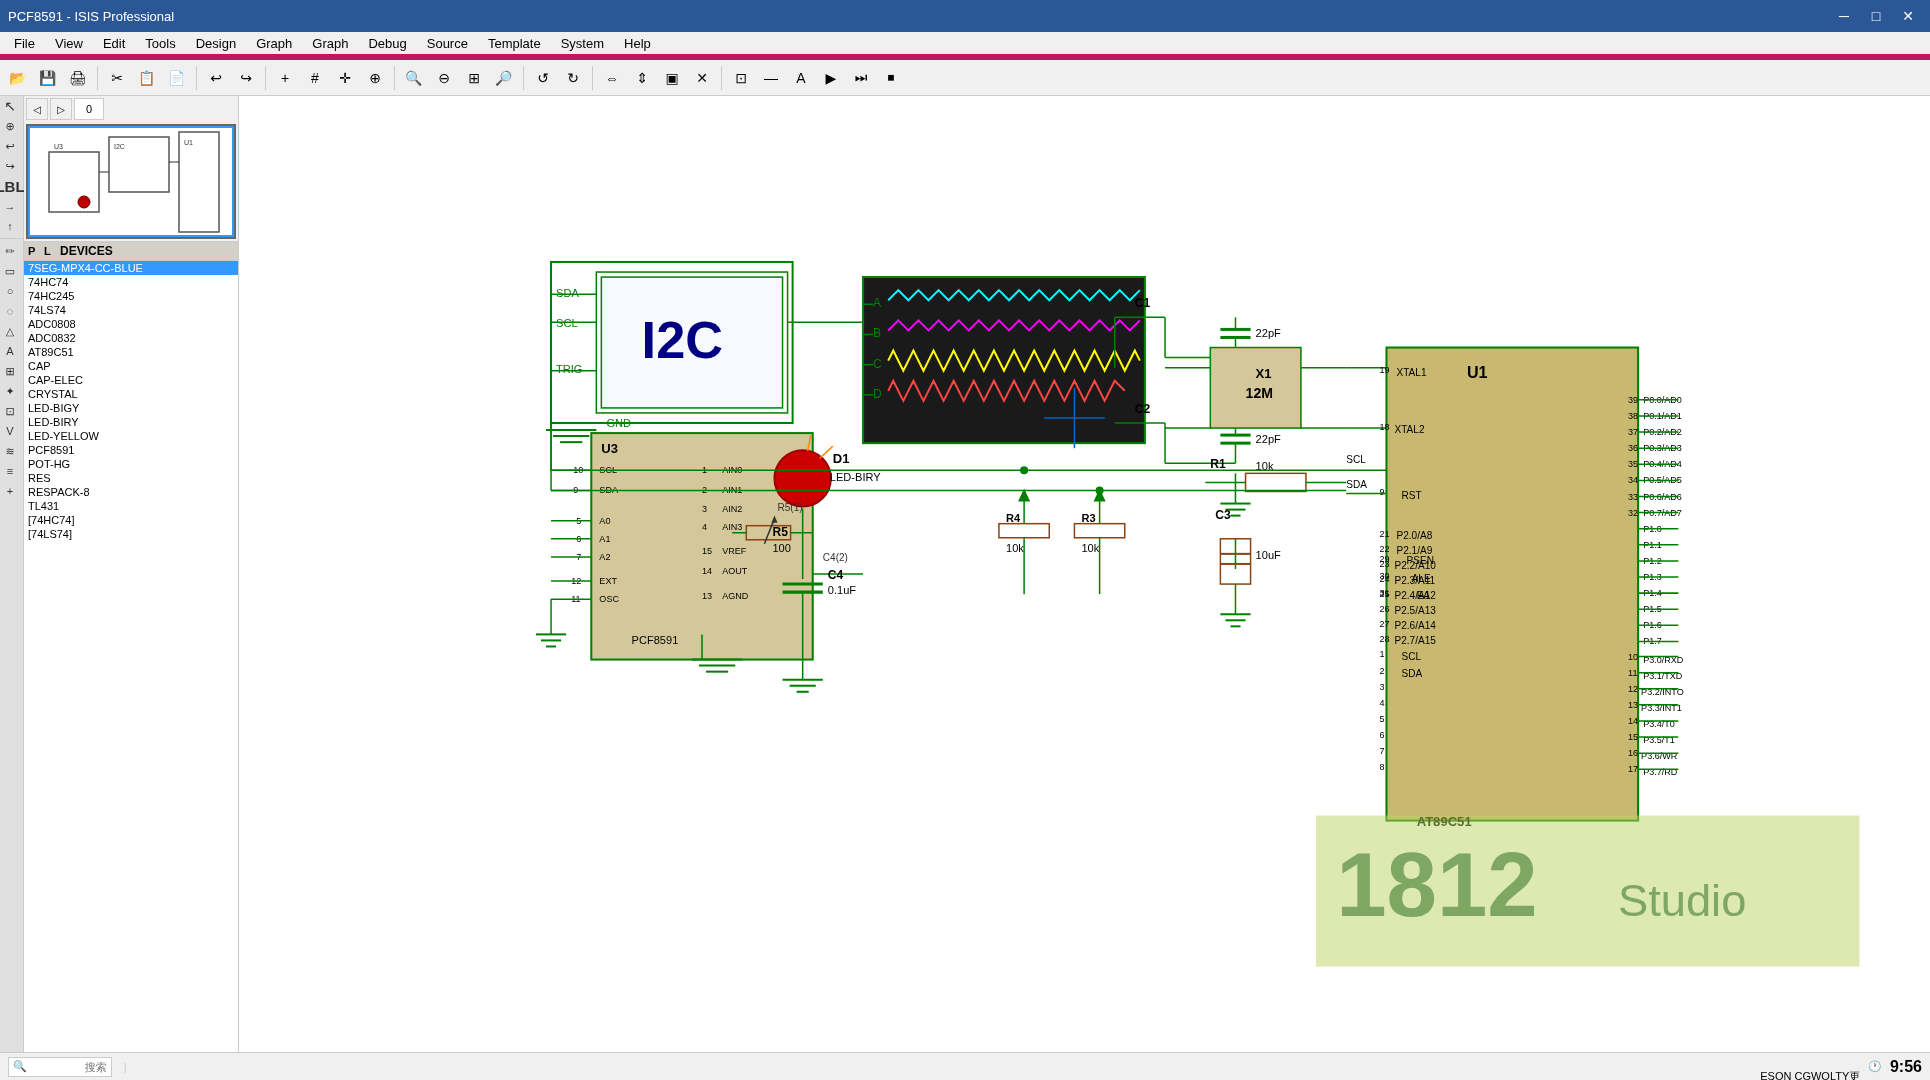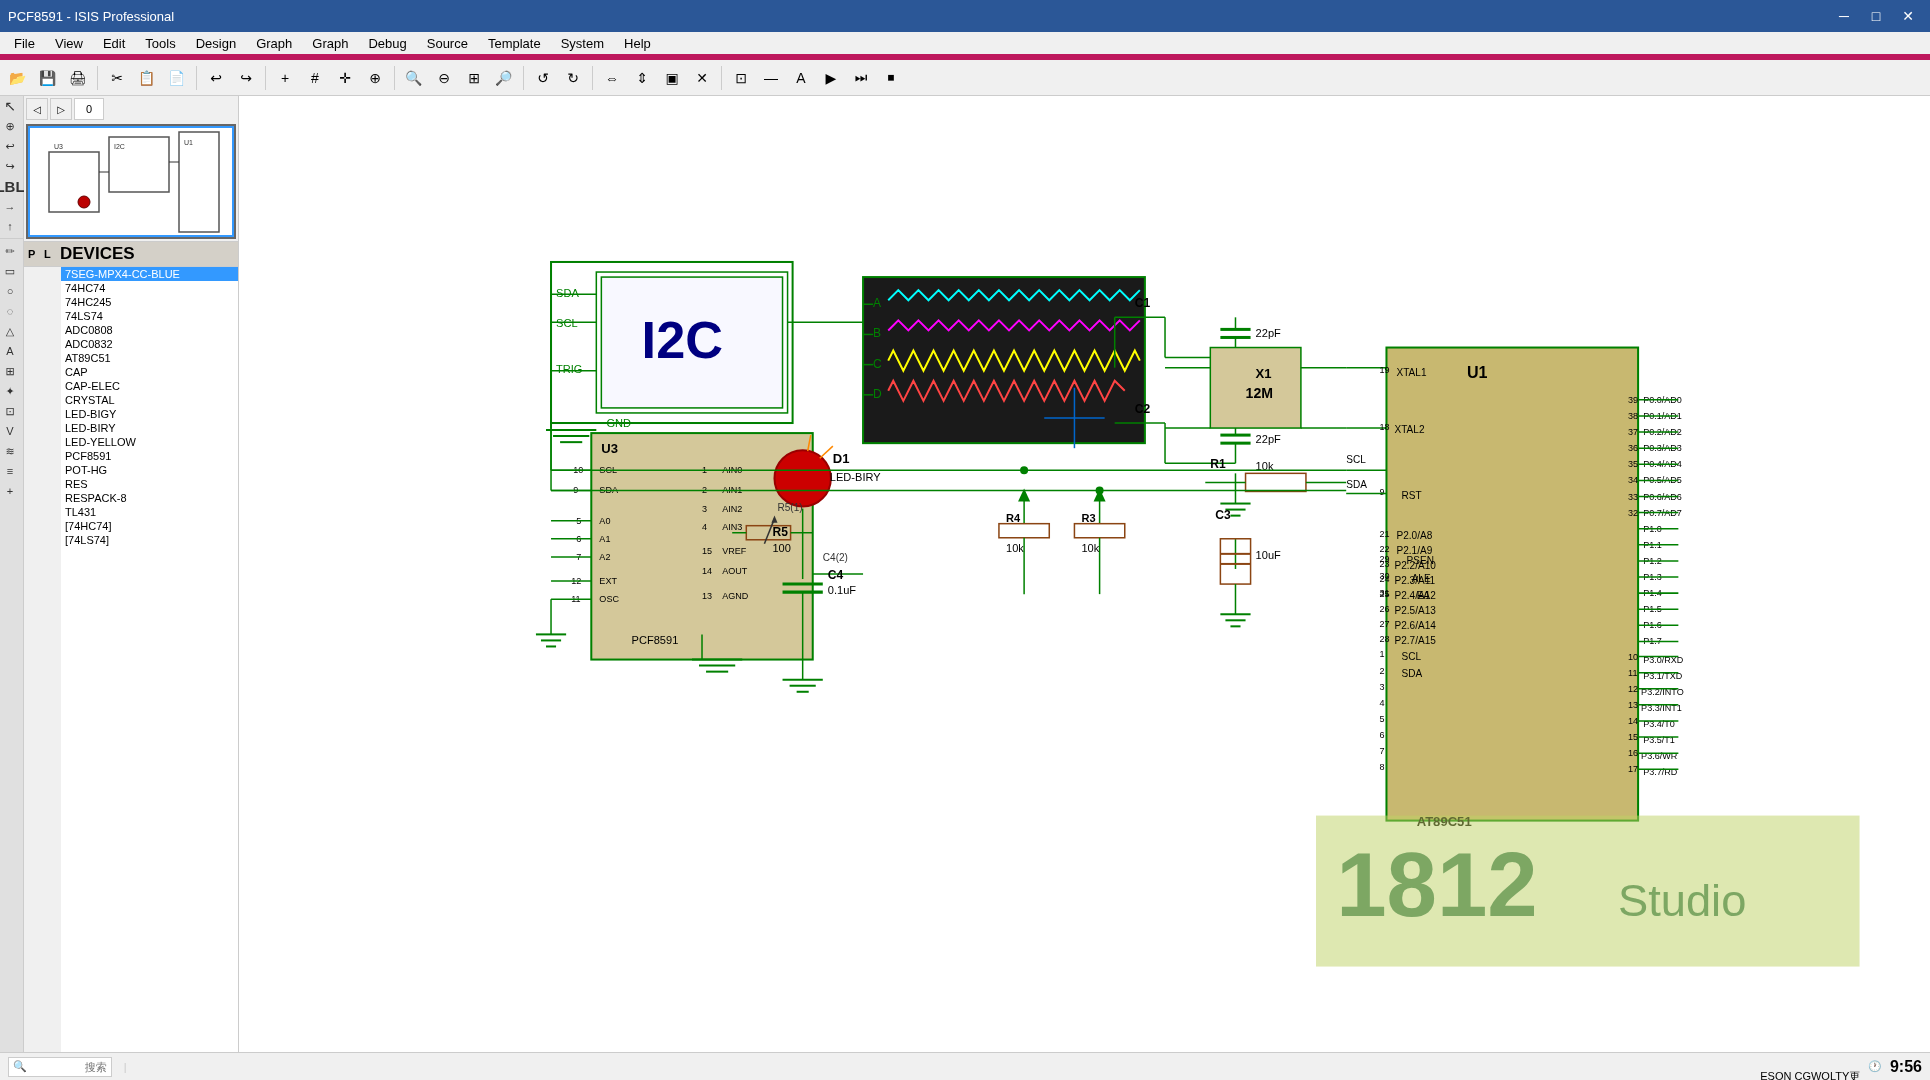--- a/index.html
+++ b/index.html
@@ -26,21 +26,21 @@
     
     #left-panel { width: 215px; background: #f0f0f0; border-right: 1px solid #ccc; display: flex; flex-direction: column; }
     .tool-icon { width: 20px; height: 20px; display: flex; align-items: center; justify-content: center; cursor: pointer; font-size: 11px; color: #333; }
     .nav-btn { width: 24px; height: 24px; background: #f0f0f0; border: 1px solid #ccc; cursor: pointer; display: flex; align-items: center; justify-content: center; font-size: 10px; }
     
     
     #thumbnail-area { height: 120px; background: white; border: 1px solid #ccc; margin: 4px; display: flex; align-items: center; justify-content: center; }
     
     
     #device-list-header { display: flex; align-items: center; padding: 2px 4px; background: #e0e0e0; border-bottom: 1px solid #ccc; }
-    #device-list { flex: 1; overflow-y: auto; background: white; margin-left: 37px; }
+    #device-list { flex: 1; overflow-y: auto; background: white; }
     .device-item { padding: 1px 4px; font-size: 11px; cursor: pointer; }
     .device-item.selected { background: #3399ff; color: white; }
 
     
     #schematic-area { flex: 1; background: white; position: relative; overflow: hidden; }
 
     
     #statusbar { height: 28px; background: #f0f0f0; border-top: 1px solid #ccc; display: flex; align-items: center; padding: 0 8px; gap: 8px; font-size: 11px; }
 
     
@@ -158,21 +158,21 @@
         <text x="15" y="22" font-size="7" fill="#333">U3</text>
         <text x="75" y="22" font-size="7" fill="#333">I2C</text>
         <text x="145" y="18" font-size="7" fill="#333">U1</text>
       </svg>
       <div style="position:absolute;top:0;left:0;right:0;bottom:0;border:2px solid #3399ff;"></div>
     </div>
 
     <div id="device-list-header" style="display:flex;align-items:center;padding:2px 4px;background:#d4d0c8;border-bottom:1px solid #ccc;border-top:1px solid #ccc;">
       <span style="width:16px;font-size:11px;font-weight:bold;">P</span>
       <span style="width:16px;font-size:11px;font-weight:bold;">L</span>
-      <span style="font-size:17px;font-weight:bold;text-align:right;">DEVICES</span>
+      <span style="font-size:12px;font-weight:bold;text-align:right;">DEVICES</span>
     </div>
 
     <div id="device-list" style="flex:1;overflow-y:auto;background:white;">
       <div class="device-item selected">7SEG-MPX4-CC-BLUE</div>
       <div class="device-item">74HC74</div>
       <div class="device-item">74HC245</div>
       <div class="device-item">74LS74</div>
       <div class="device-item">ADC0808</div>
       <div class="device-item">ADC0832</div>
       <div class="device-item">AT89C51</div>

